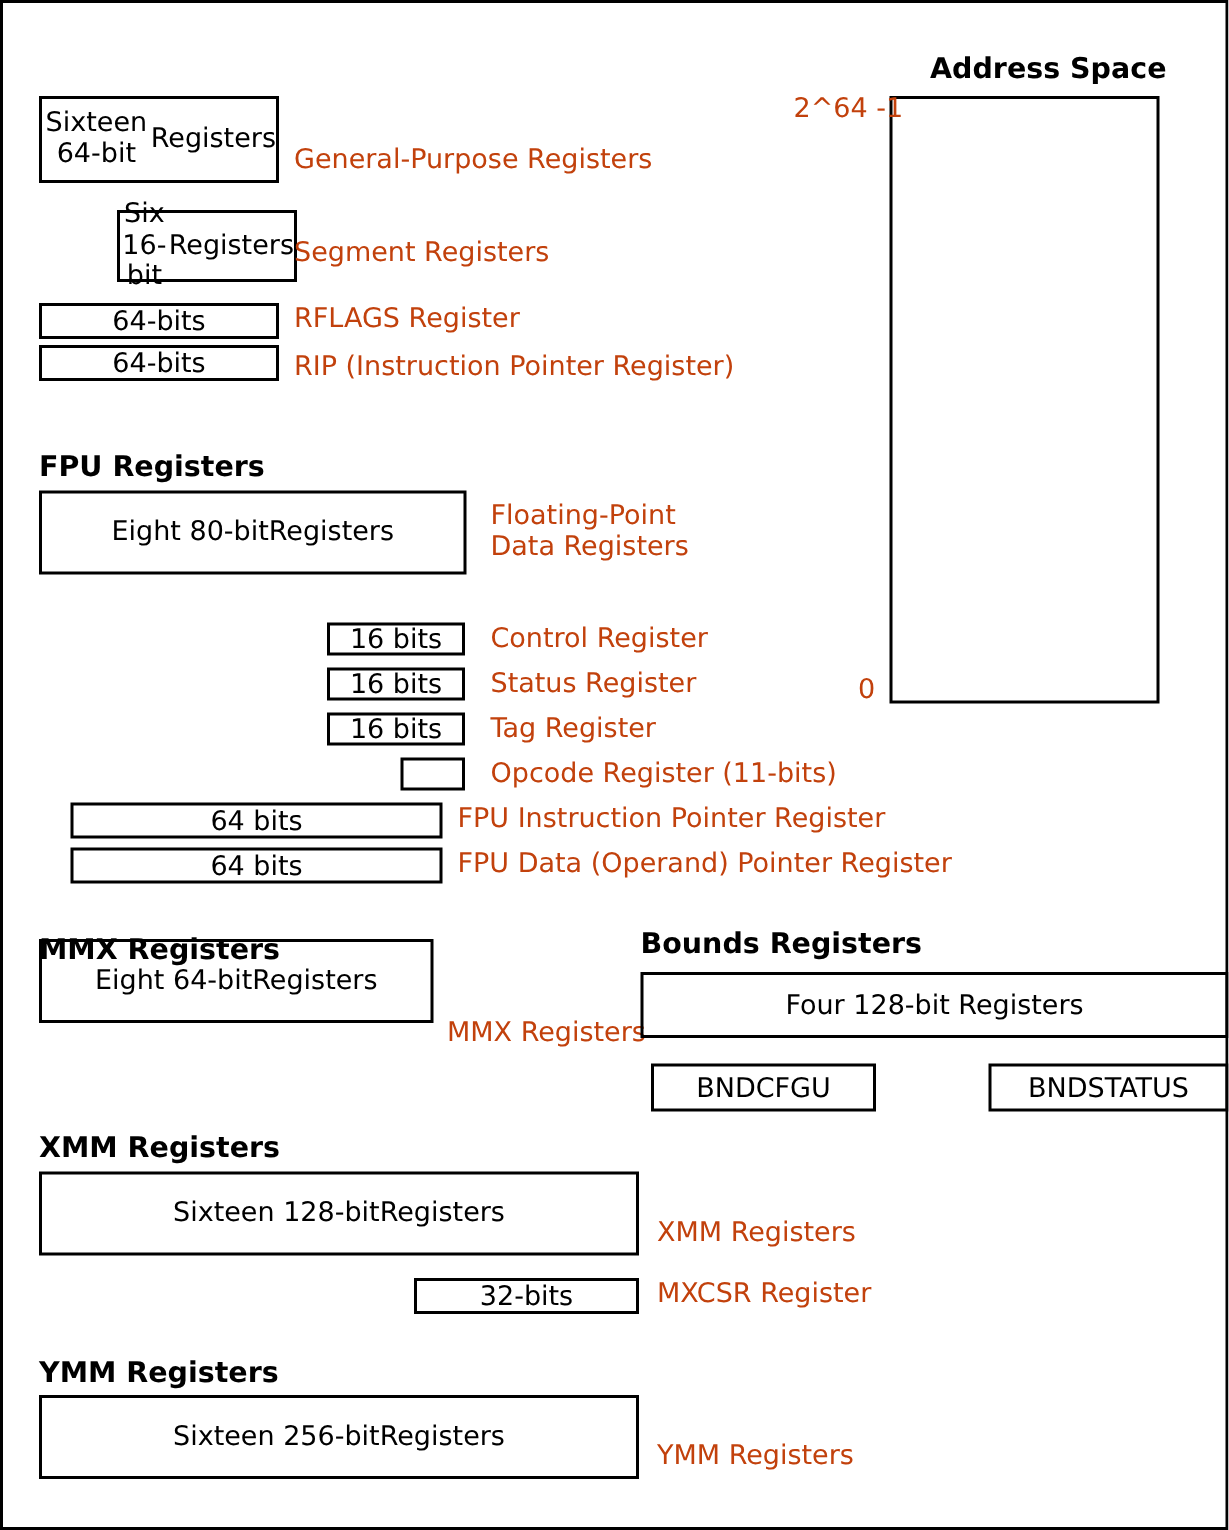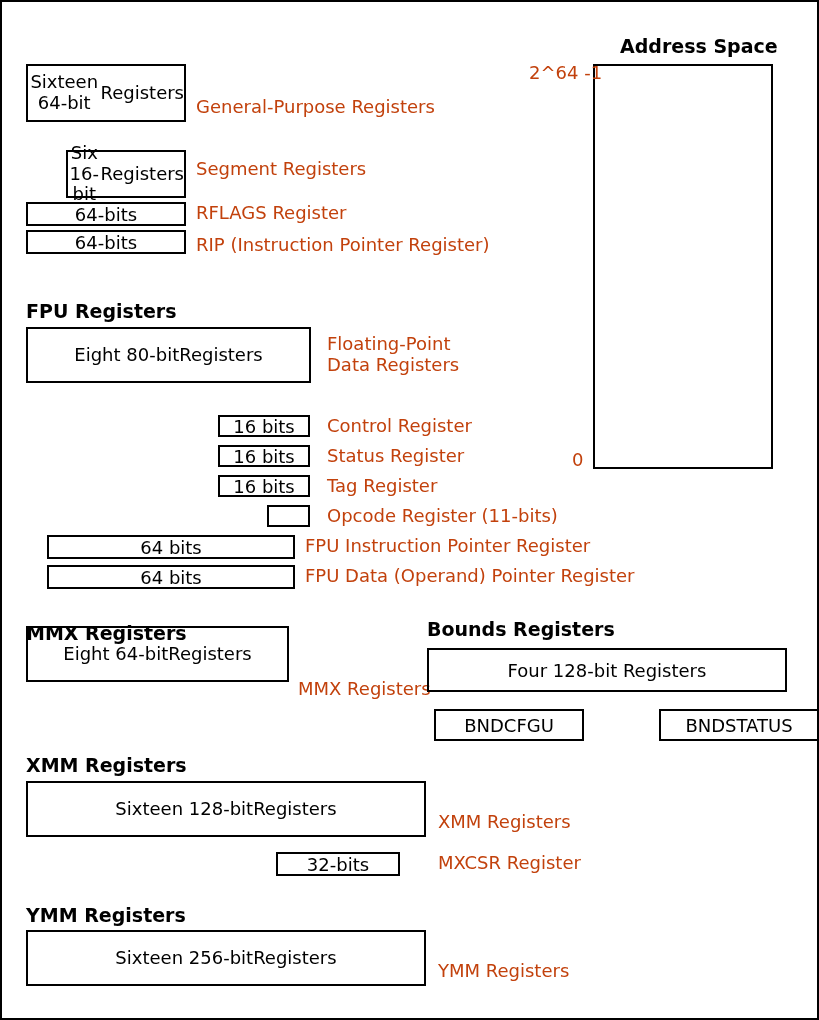--- a/index.html
+++ b/index.html
@@ -66,21 +66,21 @@
 
 
   <div class="abs box" style="left:24px; top:62px; width:160px; height:58px;">
     <div class="inner">
       <span>Sixteen 64-bit</span>
       <span>Registers</span>
     </div>
   </div>
   <div class="abs label" style="left:194px; top:94px;">General-Purpose Registers</div>
 
-  <div class="abs box" style="left:64px; top:138px; width:120px; height:48px;margin-top:10px;">
+  <div class="abs box" style="left:76px; top:138px; width:120px; height:48px;">
     <div class="inner">
       <span>Six 16-bit</span>
       <span>Registers</span>
     </div>
   </div>
   <div class="abs label" style="left:194px; top:156px;">Segment Registers</div>
 
   <div class="abs box" style="left:24px; top:200px; width:160px; height:24px;">
     <div class="single">
         <span>64-bits</span>
@@ -147,21 +147,21 @@
   <div class="abs heading" style="left:24px; top:620px;">MMX Registers</div>
   <div class="abs box" style="left:24px; top:624px; width:263px; height:56px;">
     <div class="inner">
       <span>Eight 64-bit</span>
       <span>Registers</span>
     </div>
   </div>
   <div class="abs label" style="left:296px; top:676px;">MMX Registers</div>
 
   <div class="abs heading" style="left:425px; top:616px;">Bounds Registers</div>
-  <div class="abs box" style="left:425px; top:646px; width:360px; height:44px;">
+  <div class="abs box" style="left:425px; top:646px; width:392px; height:44px;">
     <div class="single">
         <span>Four 128-bit Registers</span>
       </div>
   </div>
   <div class="abs box" style="left:432px; top:707px; width:150px; height:32px;">
     <div class="single">
         <span>BNDCFGU</span>
       </div>
   </div>
   <div class="abs box" style="left:625px; top:707px; width:160px; height:32px;margin-left:32px;">
@@ -172,21 +172,21 @@
 
   <div class="abs heading" style="left:24px; top:752px;">XMM Registers</div>
   <div class="abs box" style="left:24px; top:779px; width:400px; height:56px;">
     <div class="inner">
       <span>Sixteen 128-bit</span>
       <span>Registers</span>
     </div>
   </div>
   <div class="abs label" style="left:436px; top:809px;">XMM Registers</div>
 
-  <div class="abs box" style="left:274px; top:850px; width:124px; height:24px;">
+  <div class="abs box" style="left:274px; top:850px; width:150px; height:24px;">
     <div class="single">
         <span>32-bits</span>
       </div>
   </div>
   <div class="abs label" style="left:436px; top:850px;">MXCSR Register</div>
 
   <div class="abs heading" style="left:24px; top:902px;">YMM Registers</div>
   <div class="abs box" style="left:24px; top:928px; width:400px; height:56px;">
     <div class="inner">
       <span>Sixteen 256-bit</span>

